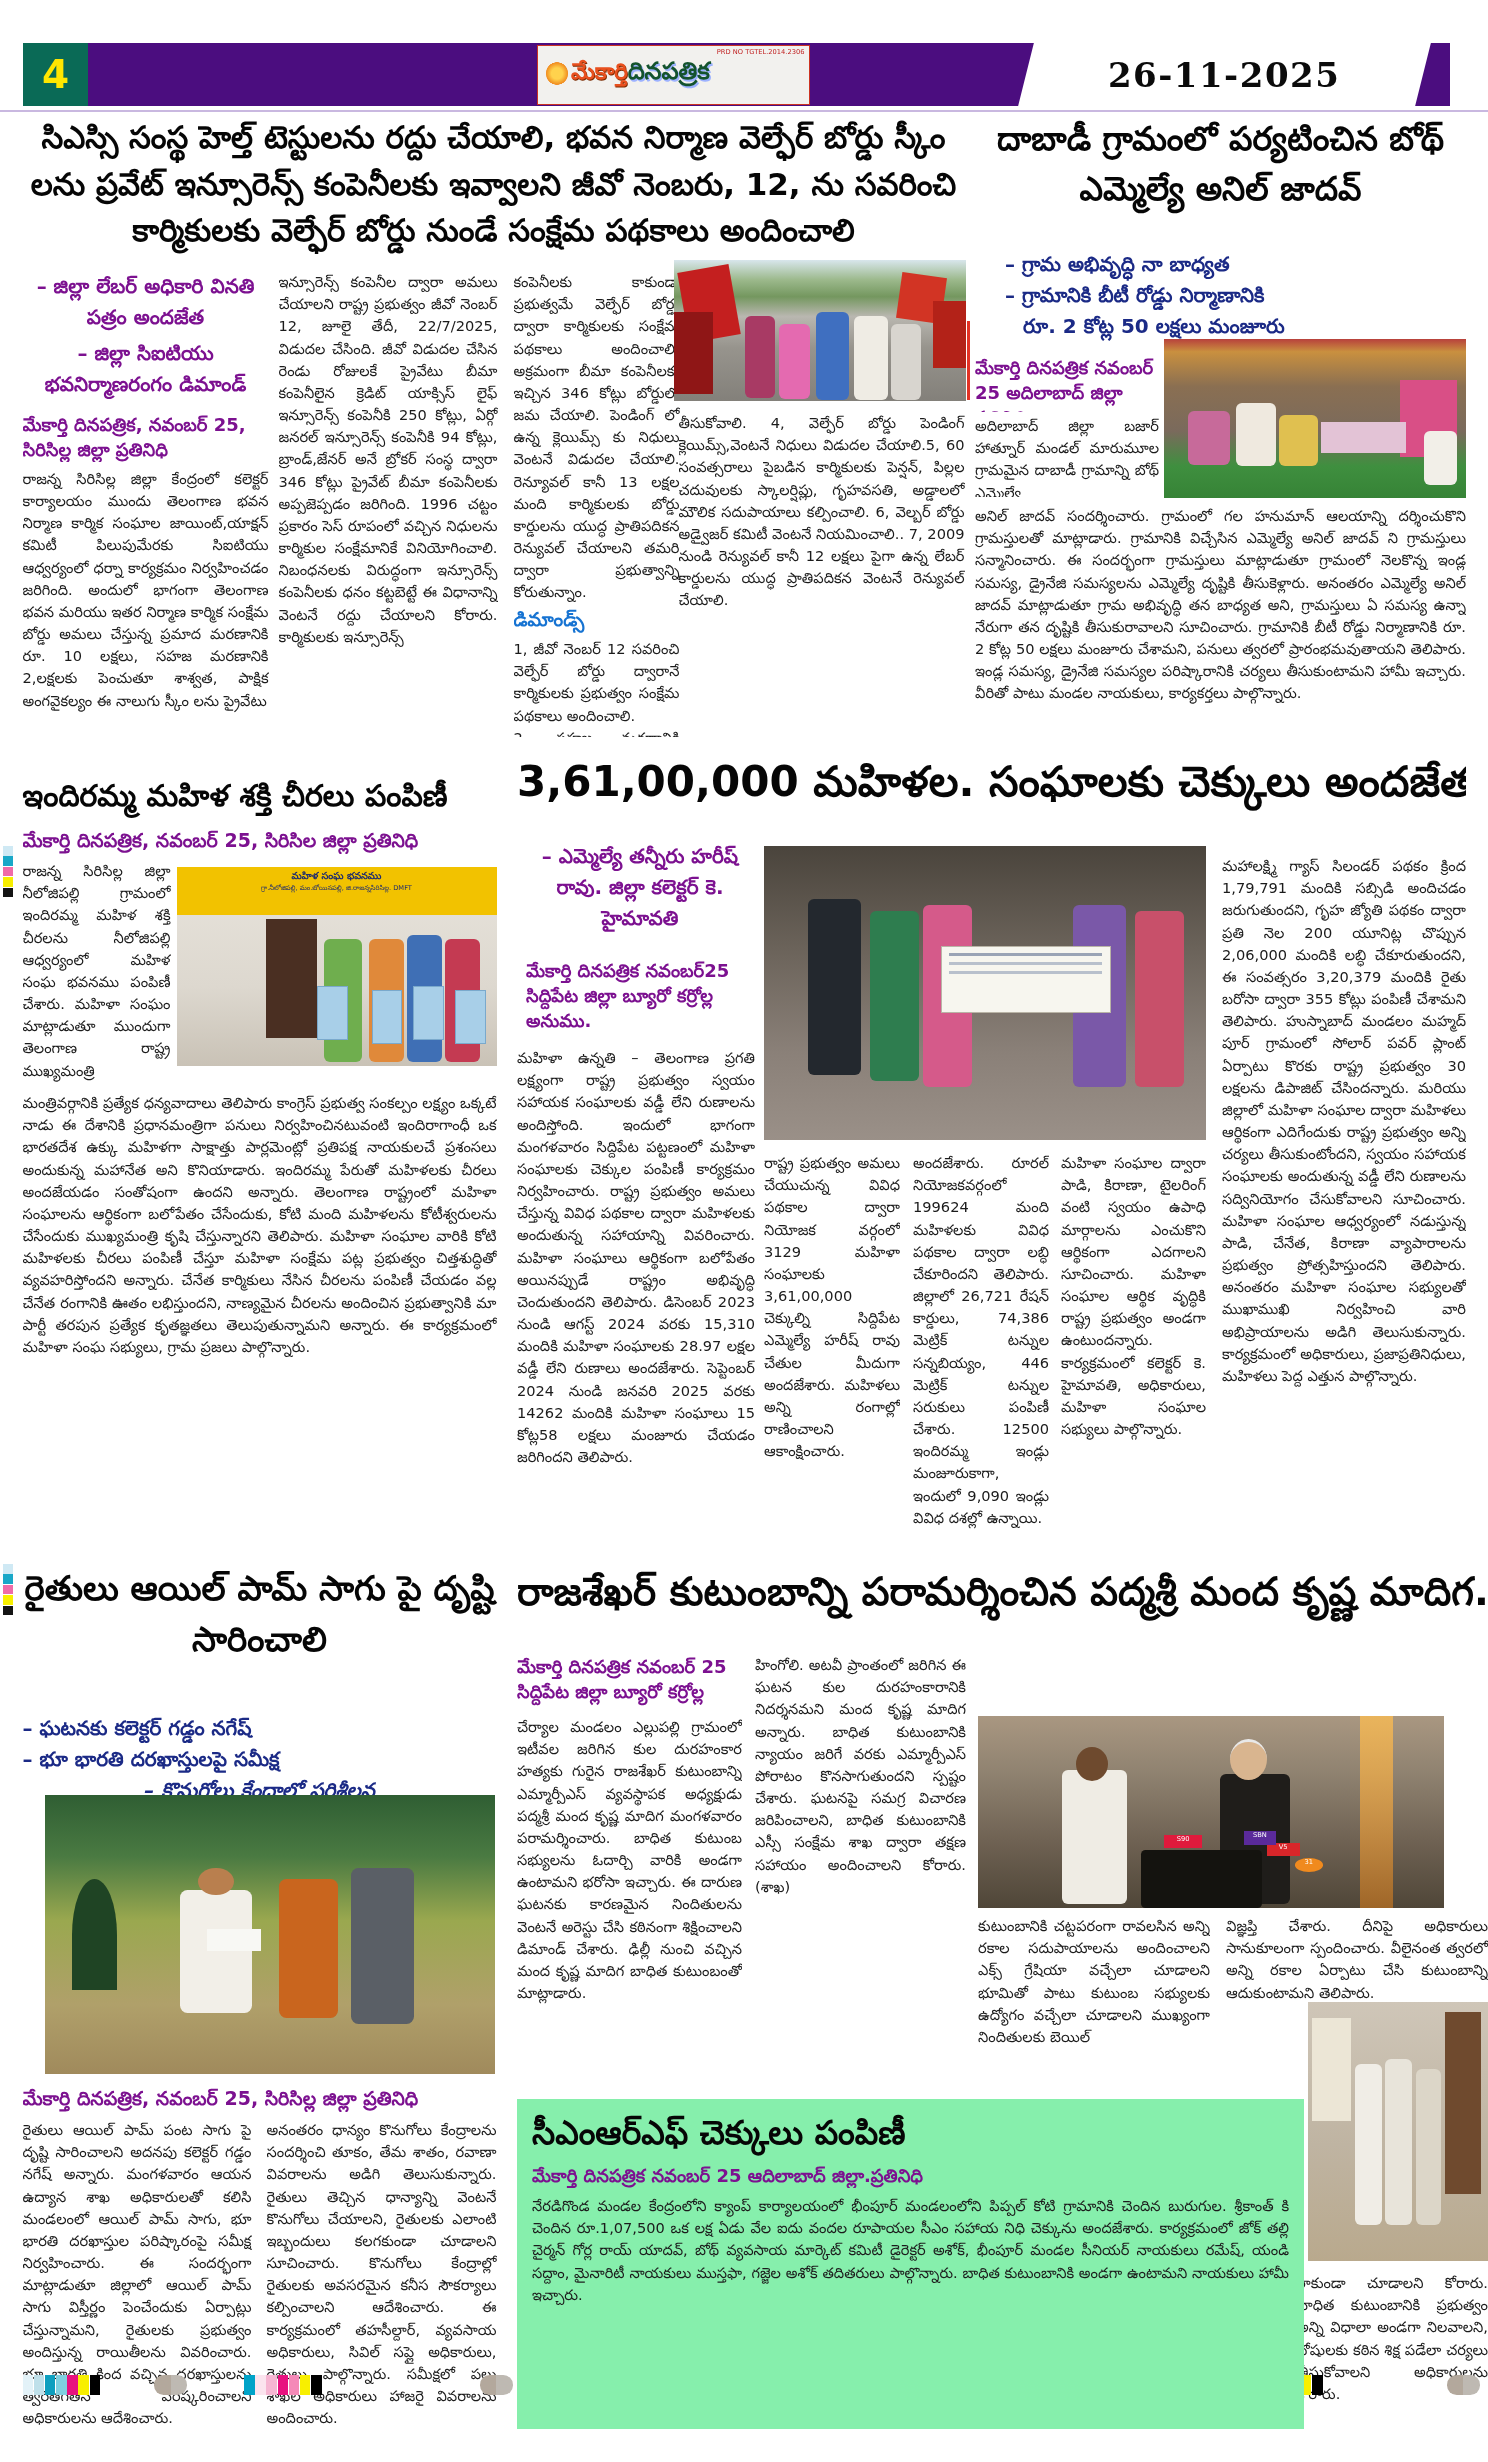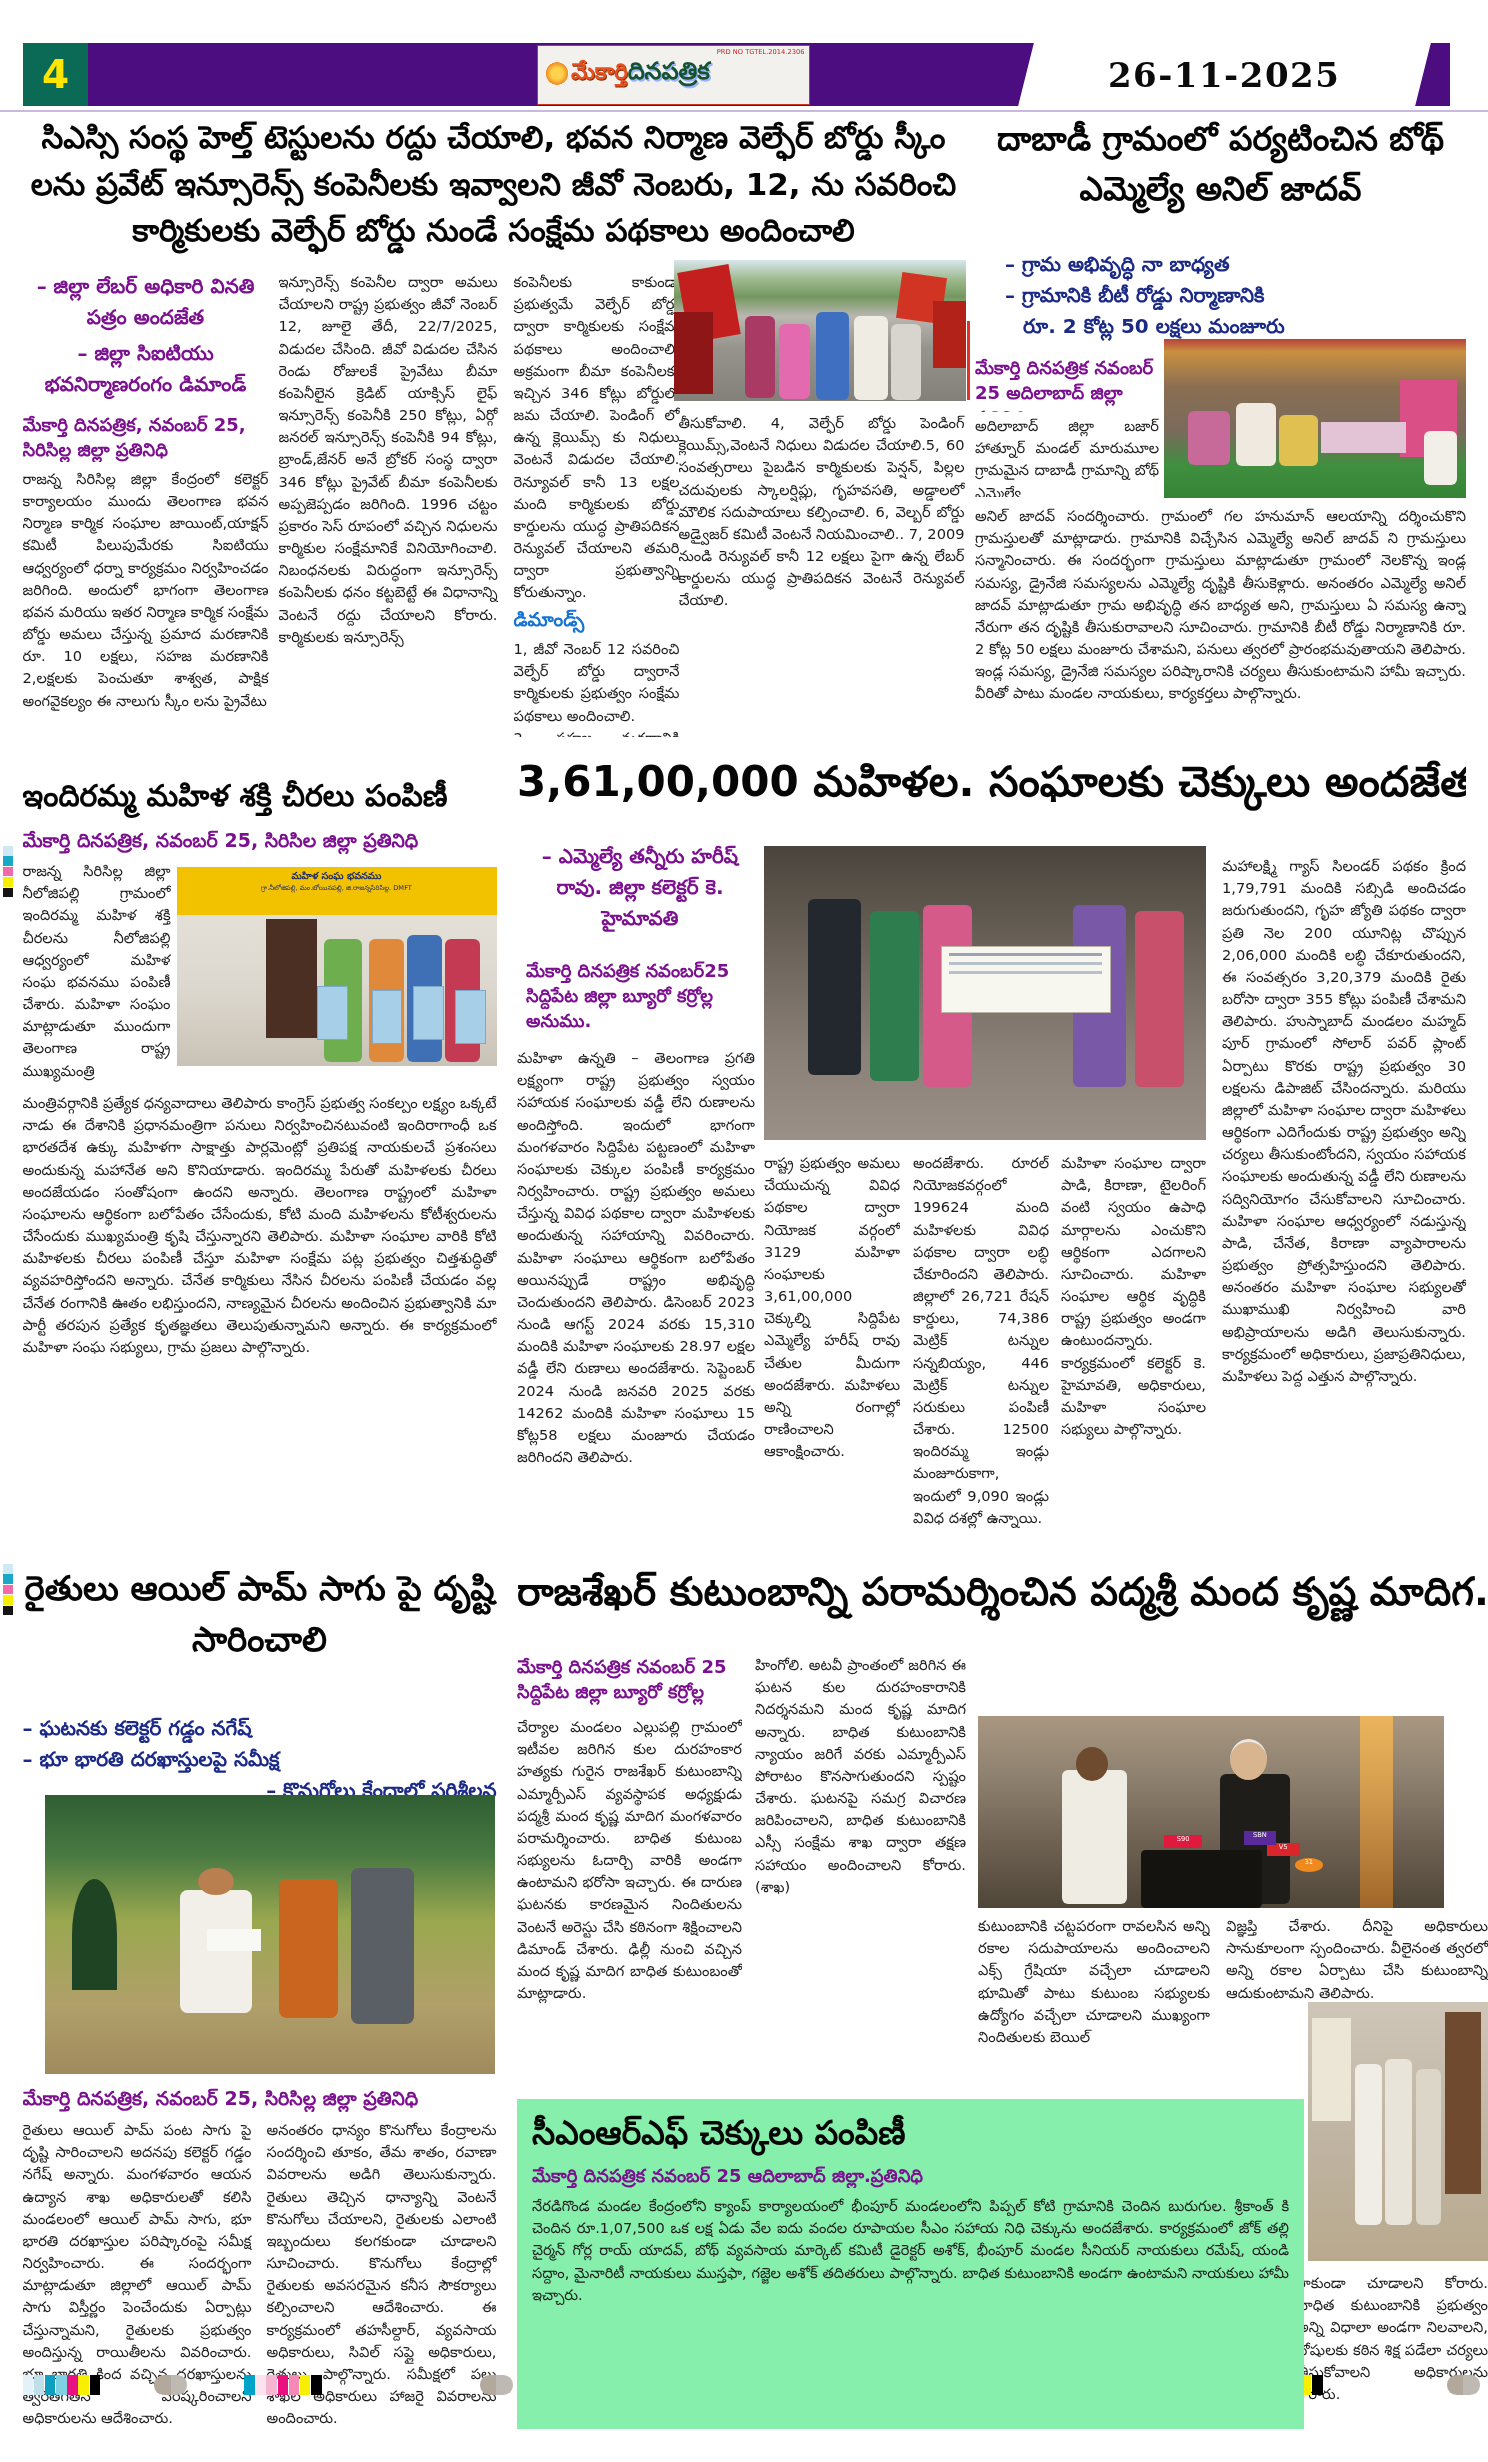--- a/index.html
+++ b/index.html
@@ -168,21 +168,21 @@
     <div class="bt abs" style="left:396px;top:402px;width:136px;height:399px;">అందజేశారు. రూరల్ నియోజకవర్గంలో 199624 మంది మహిళలకు వివిధ పథకాల ద్వారా లబ్ధి చేకూరిందని తెలిపారు. జిల్లాలో 26,721 రేషన్ కార్డులు, 74,386 మెట్రిక్ టన్నుల సన్నబియ్యం, 446 మెట్రిక్ టన్నుల సరుకులు పంపిణీ చేశారు. 12500 ఇందిరమ్మ ఇండ్లు మంజూరుకాగా, ఇందులో 9,090 ఇండ్లు వివిధ దశల్లో ఉన్నాయి.</div>
     <div class="bt abs" style="left:544px;top:402px;width:145px;height:399px;">మహిళా సంఘాల ద్వారా పాడి, కిరాణా, టైలరింగ్ వంటి స్వయం ఉపాధి మార్గాలను ఎంచుకొని ఆర్థికంగా ఎదగాలని సూచించారు. మహిళా సంఘాల ఆర్థిక వృద్ధికి రాష్ట్ర ప్రభుత్వం అండగా ఉంటుందన్నారు. కార్యక్రమంలో కలెక్టర్ కె. హైమావతి, అధికారులు, మహిళా సంఘాల సభ్యులు పాల్గొన్నారు.</div>
     <div class="bt abs" style="left:705px;top:105px;width:244px;height:696px;">మహాలక్ష్మి గ్యాస్ సిలండర్ పథకం క్రింద 1,79,791 మందికి సబ్సిడి అందిచడం జరుగుతుందని, గృహ జ్యోతి పథకం ద్వారా ప్రతి నెల 200 యూనిట్ల చొప్పున 2,06,000 మందికి లబ్ధి చేకూరుతుందని, ఈ సంవత్సరం 3,20,379 మందికి రైతు బరోసా ద్వారా 355 కోట్లు పంపిణీ చేశామని తెలిపారు. హుస్నాబాద్ మండలం మహ్మద్ పూర్ గ్రామంలో సోలార్ పవర్ ప్లాంట్ ఏర్పాటు కొరకు రాష్ట్ర ప్రభుత్వం 30 లక్షలను డిపాజిట్ చేసిందన్నారు. మరియు జిల్లాలో మహిళా సంఘాల ద్వారా మహిళలు ఆర్థికంగా ఎదిగేందుకు రాష్ట్ర ప్రభుత్వం అన్ని చర్యలు తీసుకుంటోందని, స్వయం సహాయక సంఘాలకు అందుతున్న వడ్డీ లేని రుణాలను సద్వినియోగం చేసుకోవాలని సూచించారు. మహిళా సంఘాల ఆధ్వర్యంలో నడుస్తున్న పాడి, చేనేత, కిరాణా వ్యాపారాలను ప్రభుత్వం ప్రోత్సహిస్తుందని తెలిపారు. అనంతరం మహిళా సంఘాల సభ్యులతో ముఖాముఖి నిర్వహించి వారి అభిప్రాయాలను అడిగి తెలుసుకున్నారు. కార్యక్రమంలో అధికారులు, ప్రజాప్రతినిధులు, మహిళలు పెద్ద ఎత్తున పాల్గొన్నారు.</div>
   </div>
 
   <div class="abs" style="left:22.5px;top:1563px;width:474px;height:866px;">
     <div class="hl abs" style="left:0;top:0;width:474px;height:120px;font-size:34px;">రైతులు ఆయిల్ పామ్ సాగు పై దృష్టి సారించాలి</div>
     <div class="abs" style="left:0;top:150px;width:474px;">
       <div class="buln" style="text-align:left;">– ఘటనకు కలెక్టర్ గడ్డం నగేష్</div>
       <div class="buln" style="text-align:left;">– భూ భారతి దరఖాస్తులపై సమీక్ష</div>
-      <div class="buln" style="text-align:right;">– కొనుగోలు కేంద్రాల్లో పరిశీలన</div>
+      <div class="buln" style="text-align:center;font-style:italic;">– కొనుగోలు కేంద్రాల్లో పరిశీలన</div>
     </div>
 
     <div class="photo" style="left:22.5px;top:232px;width:450px;height:279px;background:linear-gradient(180deg,#2f5e33 0%,#4a7a42 22%,#9aa84f 45%,#b0a06a 75%,#a08a5c 100%);">
       <div class="s" style="left:6%;top:30%;width:10%;height:40%;background:#1f4424;border-radius:50% 50% 0 0;"></div>
       <div class="s" style="left:30%;top:34%;width:16%;height:44%;background:#f2efe8;border-radius:7.5px;"></div>
       <div class="s" style="left:34%;top:26%;width:8%;height:10%;background:#b97f4e;border-radius:50%;"></div>
       <div class="s" style="left:52%;top:30%;width:13%;height:50%;background:#c9651e;border-radius:7.5px;"></div>
       <div class="s" style="left:68%;top:26%;width:14%;height:56%;background:#5a5f66;border-radius:7.5px;"></div>
       <div class="s" style="left:36%;top:48%;width:12%;height:8%;background:#f8f8f4;"></div>
     </div>

